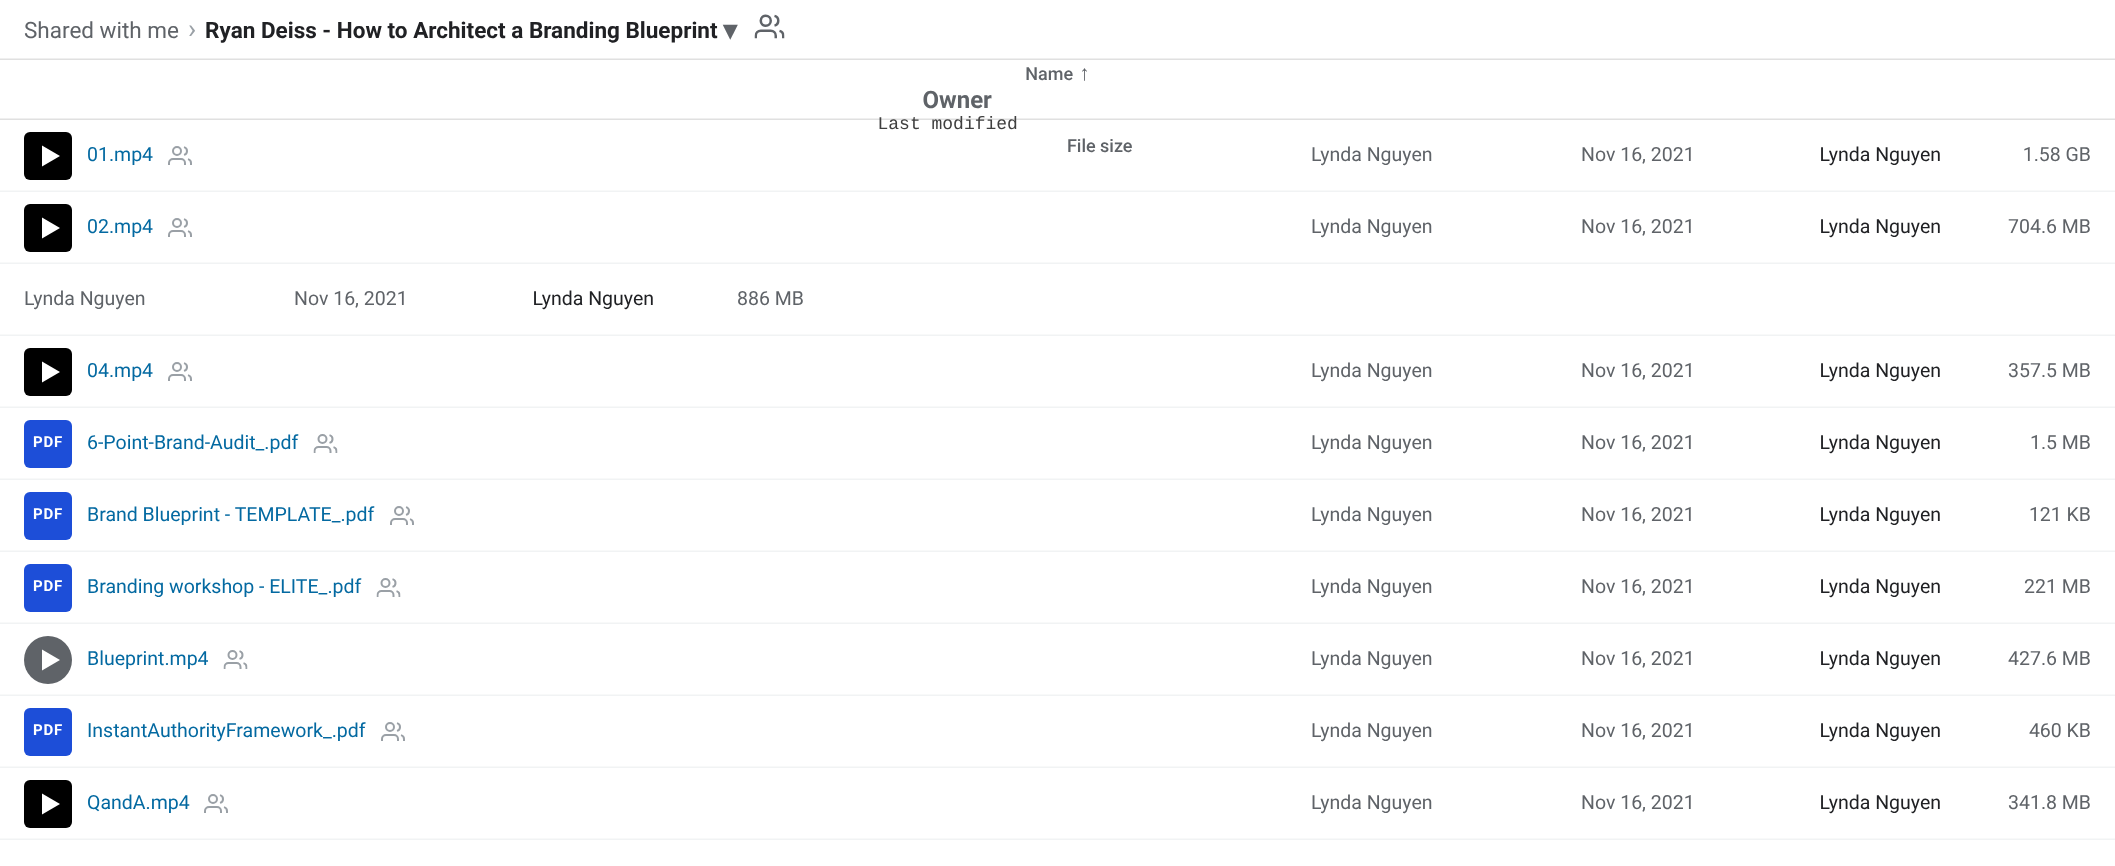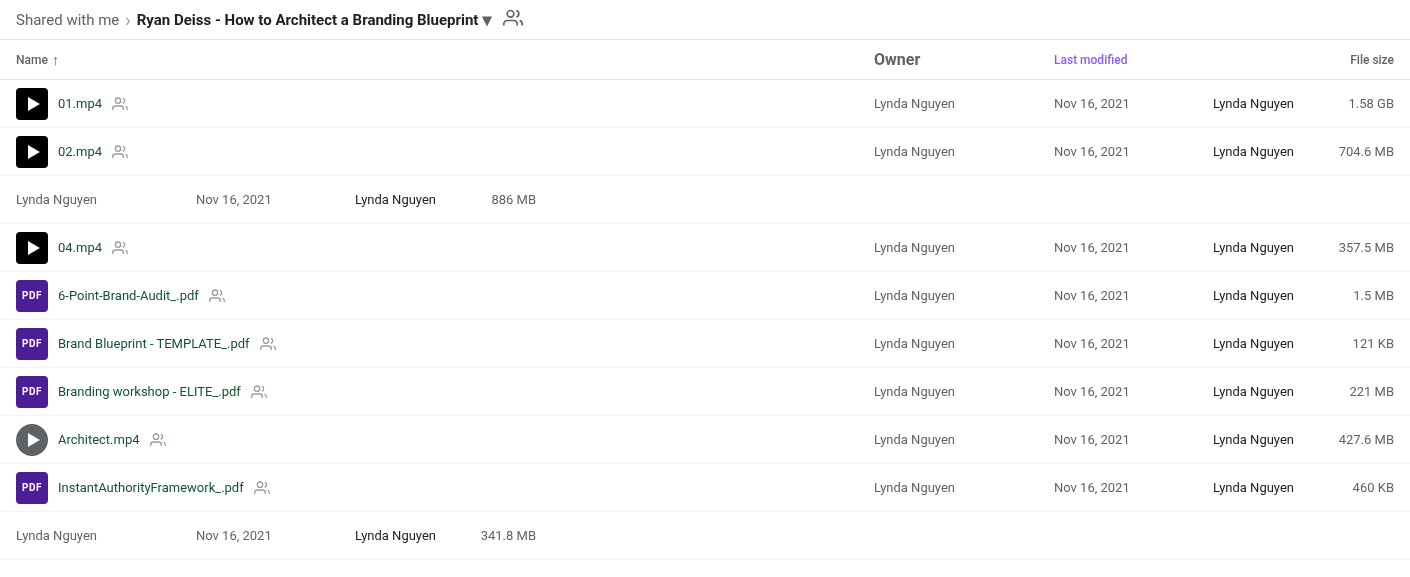--- a/index.html
+++ b/index.html
@@ -45,24 +45,25 @@
     .breadcrumb-people-icon {
       margin-left: 8px;
       cursor: pointer;
       color: #5f6368;
     }
 
     
     .table-header {
       display: flex;
       align-items: center;
-      padding: 0 16px;
+      padding: 0 28px;
       height: 40px;
       border-bottom: 1px solid #e0e0e0;
       background: #fff;
+      flex-direction: column;
     }
     .col-name {
       flex: 1;
       display: flex;
       align-items: center;
       gap: 4px;
       font-size: 12px;
       font-weight: 500;
       color: #5f6368;
       cursor: pointer;
@@ -70,21 +71,22 @@
     .col-owner {
       width: 180px;
       font-size: 16px;
       font-weight: 700;
       color: #5f6368;
     }
     .col-modified {
       width: 240px;
       font-size: 12px;
       font-weight: 500;
-      color: #8b5cf6;
+      color: #404040;
+      font-family: Liberation Mono, monospace;
     }
     .col-size {
       width: 100px;
       font-size: 12px;
       font-weight: 500;
       color: #5f6368;
       text-align: right;
     }
     .sort-arrow {
       font-size: 14px;
@@ -113,27 +115,27 @@
       align-items: center;
       justify-content: center;
       border-radius: 2px;
       flex-shrink: 0;
     }
     .file-icon.video {
       background: #000;
       border-radius: 4px;
     }
     .file-icon.pdf {
-      background: #4c1d95;
+      background: #1d4ed8;
       border-radius: 4px;
     }
 
     .file-name-text {
       font-size: 13px;
-      color: #14532d;
+      color: #0369a1;
     }
     .file-owner {
       width: 180px;
       font-size: 13px;
       color: #5f6368;
     }
     .file-modified {
       width: 240px;
       font-size: 13px;
       color: #5f6368;
@@ -326,21 +328,21 @@
       <span>Nov 16, 2021</span>
       <span class="file-modified-by">Lynda Nguyen</span>
     </div>
     <div class="file-size">221 MB</div>
   </div>
     <div class="file-row">
     <div class="file-name-cell">
       <div class="file-icon" style="background:#5f6368;border-radius:50%;width:32px;height:32px;display:flex;align-items:center;justify-content:center;">
       <div class="play-triangle"></div>
     </div>
-      <span class="file-name-text">Architect.mp4</span>
+      <span class="file-name-text">Blueprint.mp4</span>
       <svg width="16" height="16" viewBox="0 0 24 24" fill="none" stroke="#9aa0a6" stroke-width="2" style="flex-shrink:0">
           <path d="M17 21v-2a4 4 0 0 0-4-4H5a4 4 0 0 0-4 4v2"></path>
           <circle cx="9" cy="7" r="4"></circle>
           <path d="M23 21v-2a4 4 0 0 0-3-3.87"></path>
           <path d="M16 3.13a4 4 0 0 1 0 7.75"></path>
         </svg>
     </div>
     <div class="file-owner">Lynda Nguyen</div>
     <div class="file-modified">
       <span>Nov 16, 2021</span>
@@ -362,20 +364,32 @@
         </svg>
     </div>
     <div class="file-owner">Lynda Nguyen</div>
     <div class="file-modified">
       <span>Nov 16, 2021</span>
       <span class="file-modified-by">Lynda Nguyen</span>
     </div>
     <div class="file-size">460 KB</div>
   </div>
     <div class="file-row">
+    <div class="file-name-cell">
+      <div class="file-icon video">
+      <div class="play-triangle"></div>
+    </div>
+      <span class="file-name-text">QandA.mp4</span>
+      <svg width="16" height="16" viewBox="0 0 24 24" fill="none" stroke="#9aa0a6" stroke-width="2" style="flex-shrink:0">
+          <path d="M17 21v-2a4 4 0 0 0-4-4H5a4 4 0 0 0-4 4v2"></path>
+          <circle cx="9" cy="7" r="4"></circle>
+          <path d="M23 21v-2a4 4 0 0 0-3-3.87"></path>
+          <path d="M16 3.13a4 4 0 0 1 0 7.75"></path>
+        </svg>
+    </div>
     <div class="file-owner">Lynda Nguyen</div>
     <div class="file-modified">
       <span>Nov 16, 2021</span>
       <span class="file-modified-by">Lynda Nguyen</span>
     </div>
     <div class="file-size">341.8 MB</div>
   </div>
   </div>
 
 </body></html>

